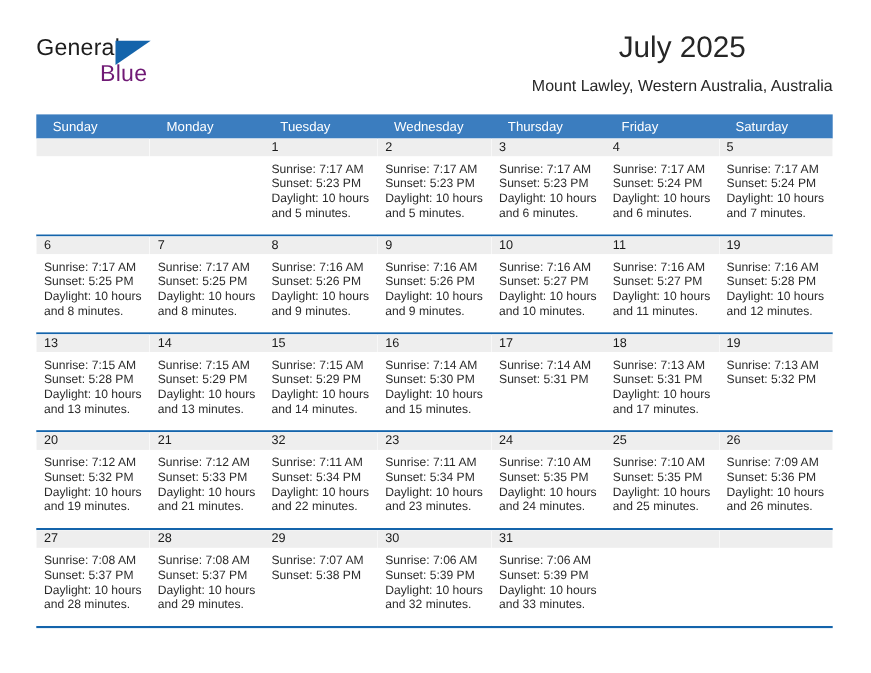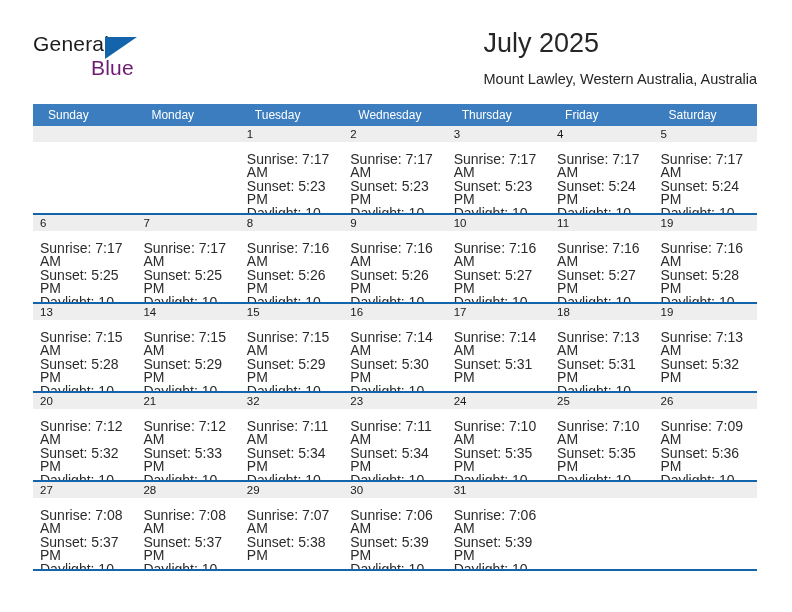--- a/index.html
+++ b/index.html
@@ -61,21 +61,21 @@
     top: 24px;
     font-size: 21px;
     color: #701a75;
     letter-spacing: 0.2px;
   }
 
   .title-block {
     position: absolute;
     right: 0;
     top: 0;
-    text-align: left;
+    text-align: center;
   }
   .month-title {
     font-size: 27px;
     color: #262626;
     line-height: 34px;
     white-space: nowrap;
   }
   .location {
     font-size: 14.5px;
     color: #262626;
@@ -128,22 +128,22 @@
     font-size: 11.5px;
     line-height: 16px;
     padding-left: 7px;
     color: #1a1a1a;
     box-sizing: border-box;
   }
   .day.empty .day-num {
     background: #eeeeee;
   }
   .day-info {
-    padding: 11px 6px 0 7px;
-    font-size: 14px;
+    padding: 6px 6px 0 7px;
+    font-size: 11px;
     line-height: 13.4px;
     color: #2b2b2b;
   }
   .day-info div {
     white-space: normal;
   }
 </style>
 </head>
 <body>
 

